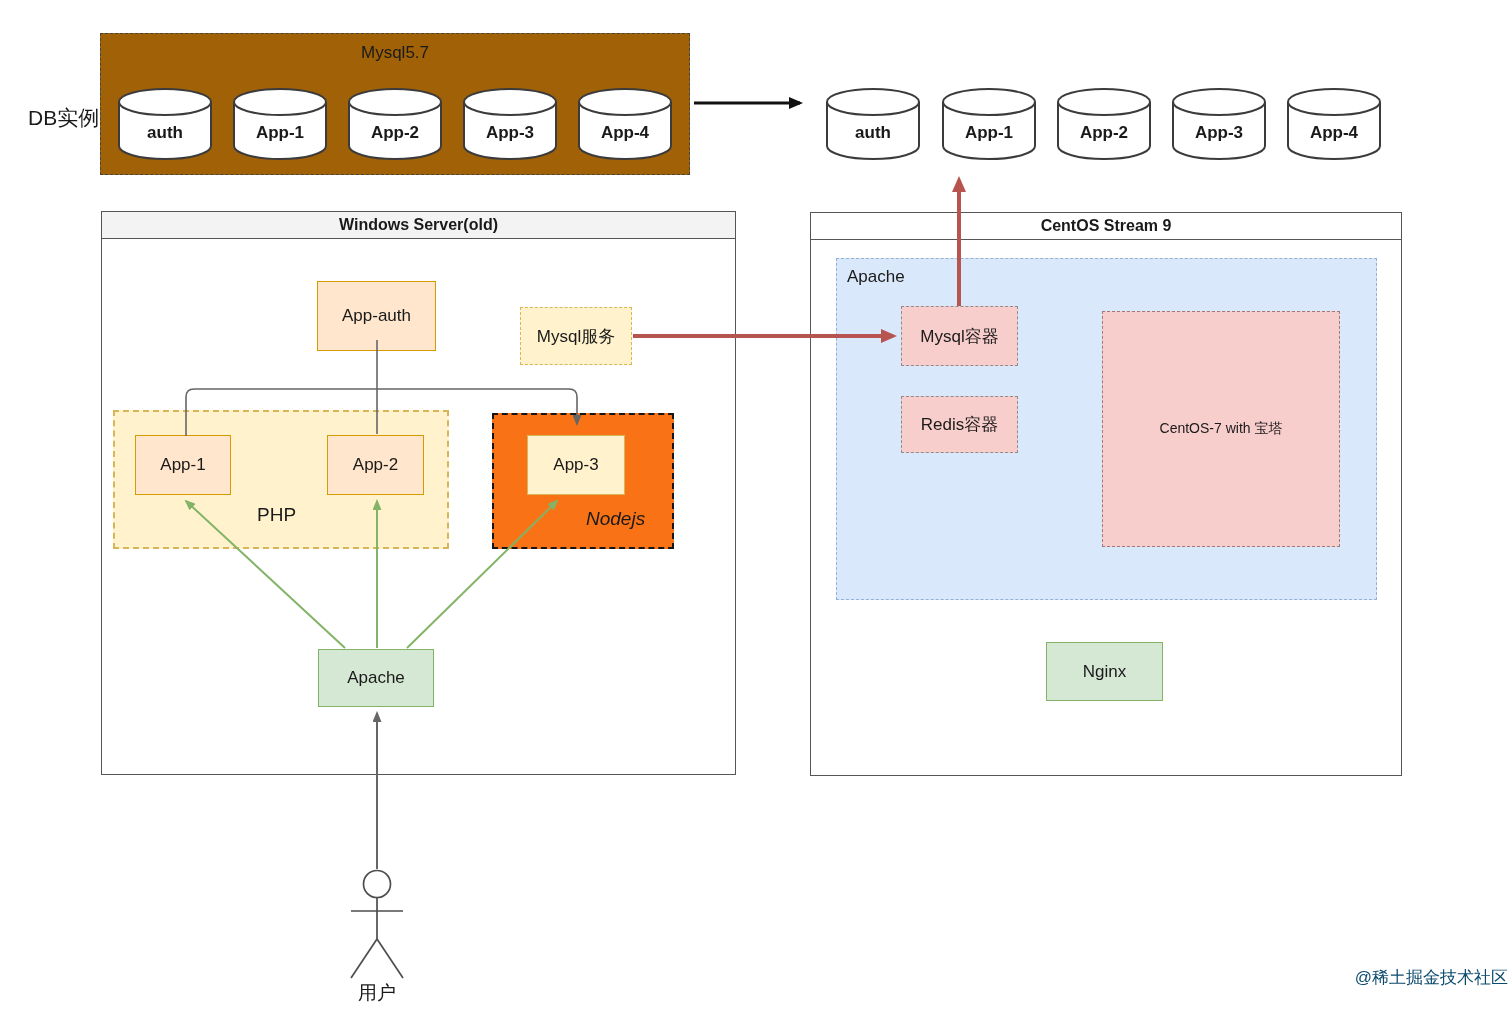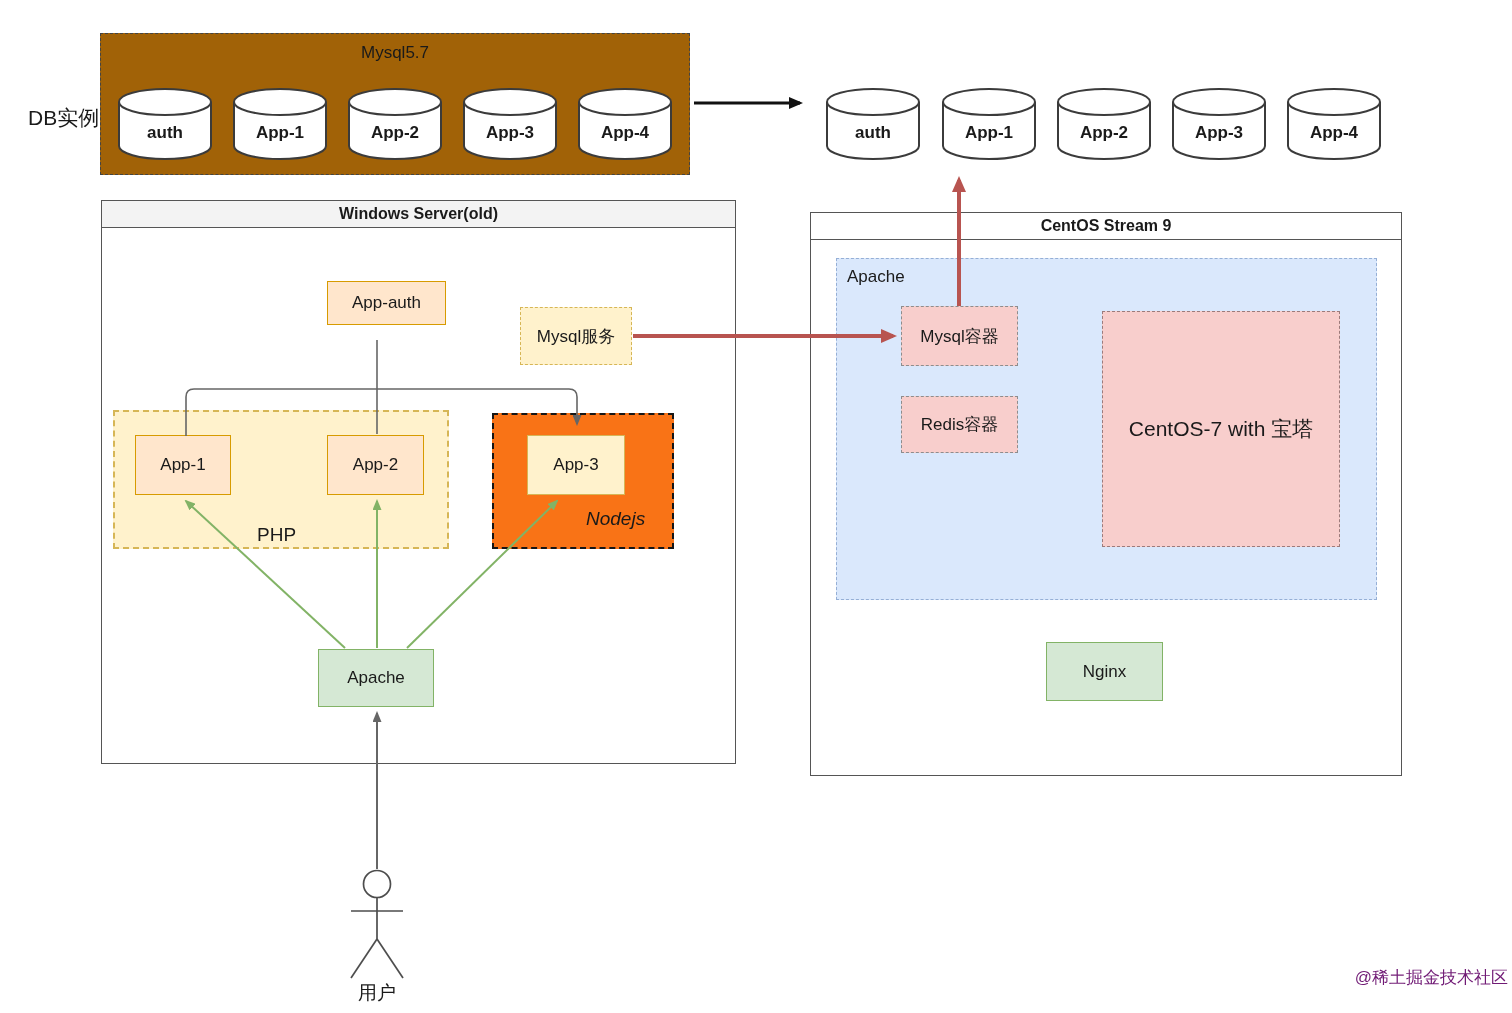--- a/index.html
+++ b/index.html
@@ -21,22 +21,22 @@
   .node-orange{background:var(--orange-fill);border:1.5px solid var(--orange-stroke);}
   .node-yellow{background:var(--yellow-fill);border:1.5px solid var(--yellow-stroke);}
   .node-yellow-dashed{background:var(--yellow-fill);border:1.5px dashed var(--yellow-stroke);}
   .node-green{background:var(--green-fill);border:1.5px solid var(--green-stroke);}
   .node-pink-dashed{background:var(--pink-fill);border:1.5px dashed var(--pink-stroke);}
   .group-php{background:var(--yellow-fill);border:2px dashed var(--yellow-stroke);}
   .group-nodejs{background:#f97316;border:2px dashed #161616;font-style:italic;}
   .group-label{position:absolute;font-size:19px;}
   .docker-box{background:var(--docker-fill);border:1.5px dashed var(--docker-stroke);}
   .docker-label{position:absolute;left:10px;top:8px;font-size:17px;}
-  .centos7{background:var(--pink-fill);border:1.5px dashed var(--centos7-stroke);display:flex;align-items:center;justify-content:center;font-size:21px;text-align:right;}
-  .watermark{left:1316px;top:966px;width:192px;text-align:right;font-size:17px;color:#701a75;}
+  .centos7{background:var(--pink-fill);border:1.5px dashed var(--centos7-stroke);display:flex;align-items:center;justify-content:center;font-size:14px;text-align:right;}
+  .watermark{left:1316px;top:966px;width:192px;text-align:right;font-size:17px;color:#0c4a6e;}
   .overlay{left:0;top:0;pointer-events:none;}
   .user-label{left:337px;top:980px;width:80px;text-align:center;font-size:19px;}
 </style>
 </head>
 <body>
 
 <div class="stage">
 
   <div class="abs side-label">DB实例</div>
 
@@ -110,33 +110,33 @@
     <span class="cyl-label">App-3</span>
   </div>
   <div class="abs cyl" style="left:1286px;top:87px;">
     <svg width="96" height="74" viewBox="0 0 96 74">
         <path d="M2,15 a46,13 0 0 1 92,0 v44 a46,13 0 0 1 -92,0 z" fill="#fff" stroke="#3b3b3b" stroke-width="2"></path>
         <path d="M2,15 a46,13 0 0 0 92,0" fill="none" stroke="#3b3b3b" stroke-width="2"></path>
       </svg>
     <span class="cyl-label">App-4</span>
   </div>
 
-  <div class="abs server-box" style="left:101px;top:200px;width:633px;height:562px;">
+  <div class="abs server-box" style="left:101px;top:211px;width:633px;height:562px;">
     <div class="server-title win">Windows Server(old)</div>
   </div>
 
   <div class="abs group-php" style="left:113px;top:410px;width:332px;height:135px;">
-    <span class="group-label" style="left:142px;top:92px;margin-top:20px;">PHP</span>
+    <span class="group-label" style="left:142px;top:92px;">PHP</span>
   </div>
 
   <div class="abs group-nodejs" style="left:492px;top:413px;width:178px;height:132px;">
     <span class="group-label" style="left:92px;top:93px;">Nodejs</span>
   </div>
 
-  <div class="abs node node-orange" style="left:327px;top:281px;width:119px;height:44px;">App-auth</div>
+  <div class="abs node node-orange" style="left:317px;top:281px;width:119px;height:70px;">App-auth</div>
   <div class="abs node node-yellow-dashed" style="left:520px;top:307px;width:112px;height:58px;">Mysql服务</div>
   <div class="abs node node-orange" style="left:135px;top:435px;width:96px;height:60px;">App-1</div>
   <div class="abs node node-orange" style="left:327px;top:435px;width:97px;height:60px;">App-2</div>
   <div class="abs node node-yellow" style="left:527px;top:435px;width:98px;height:60px;">App-3</div>
   <div class="abs node node-green" style="left:318px;top:649px;width:116px;height:58px;">Apache</div>
 
   <div class="abs server-box" style="left:810px;top:212px;width:590px;height:562px;">
     <div class="server-title cos">CentOS Stream 9</div>
   </div>
 

